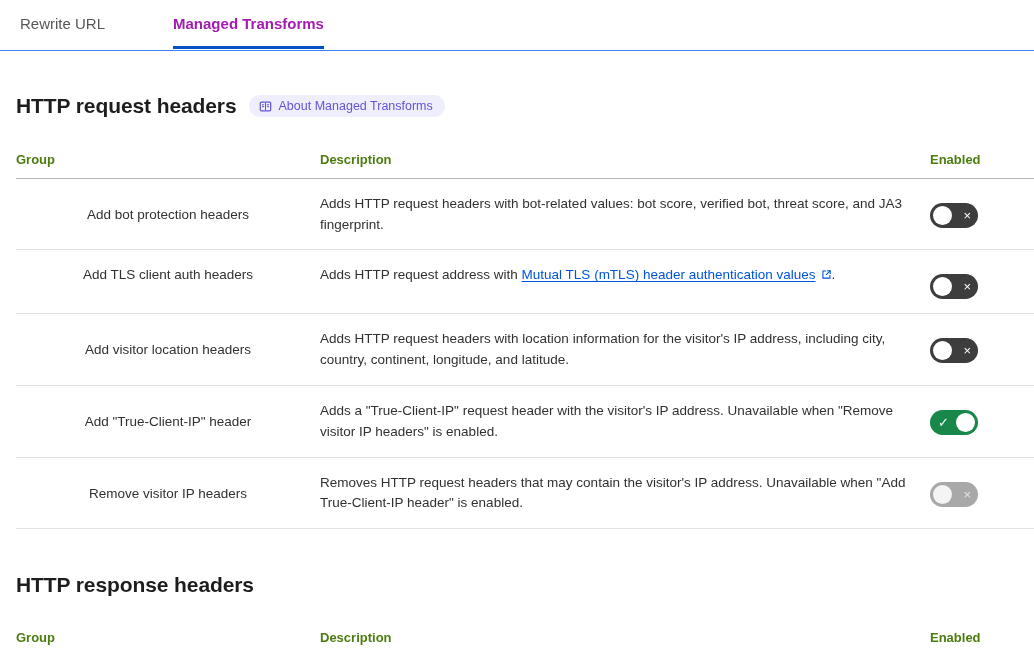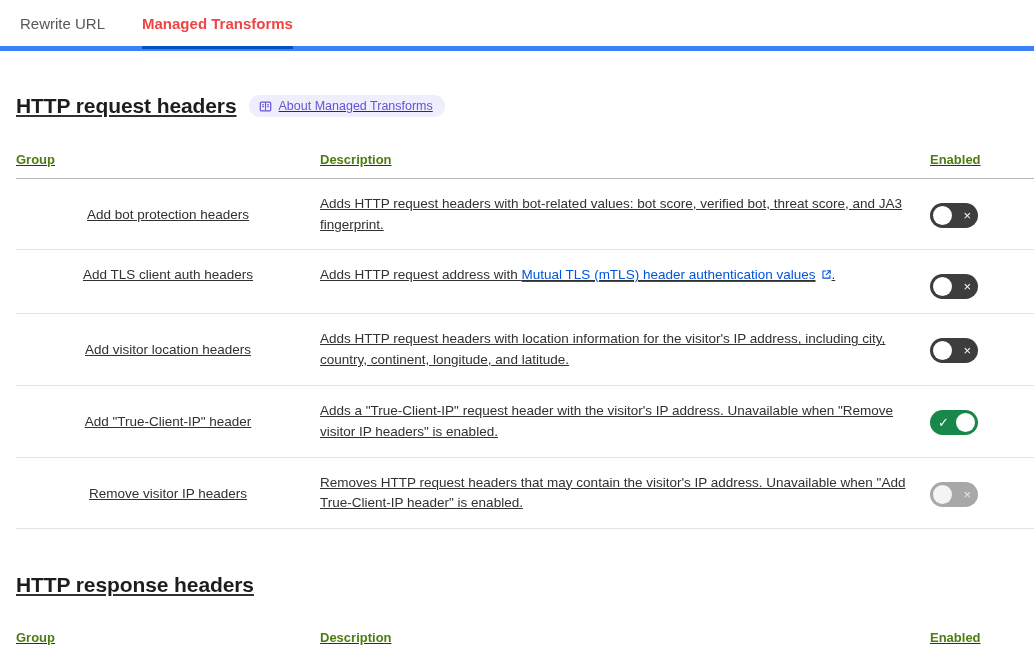--- a/index.html
+++ b/index.html
@@ -11,44 +11,45 @@
     background: #ffffff;
     font-family: "Liberation Sans", sans-serif;
     color: #313131;
     -webkit-font-smoothing: antialiased;
   }
 
   
   .tabbar {
     position: relative;
     height: 51px;
-    border-bottom: 5px solid #3b82f6;
+    border-bottom: 1px solid #3b82f6;
     padding: 0 16px 0 0;
     display: flex;
     align-items: flex-start;
+    gap: 31px;
   }
   .tab {
     font-size: 15px;
     line-height: 1;
     color: #555759;
     padding: 16px 0 15px 0;
     margin-right: 37px;
     border-bottom: 3px solid transparent;
     cursor: pointer;
     white-space: nowrap;
   }
   .tab:first-child { margin-left: 20px; }
   .tab.active {
-    color: #ef4444;
+    color: #a21caf;
     font-weight: 600;
     border-bottom-color: #0051c3;
   }
 
   
-  .section { padding: 0 16px; text-decoration: underline; }
+  .section { padding: 0 16px; }
   .section-head {
     display: flex;
     align-items: center;
     gap: 12px;
     padding: 26px 0 16px 0;
   }
   .section-title {
     font-size: 21px;
     font-weight: 700;
     color: #1d1d1d;

